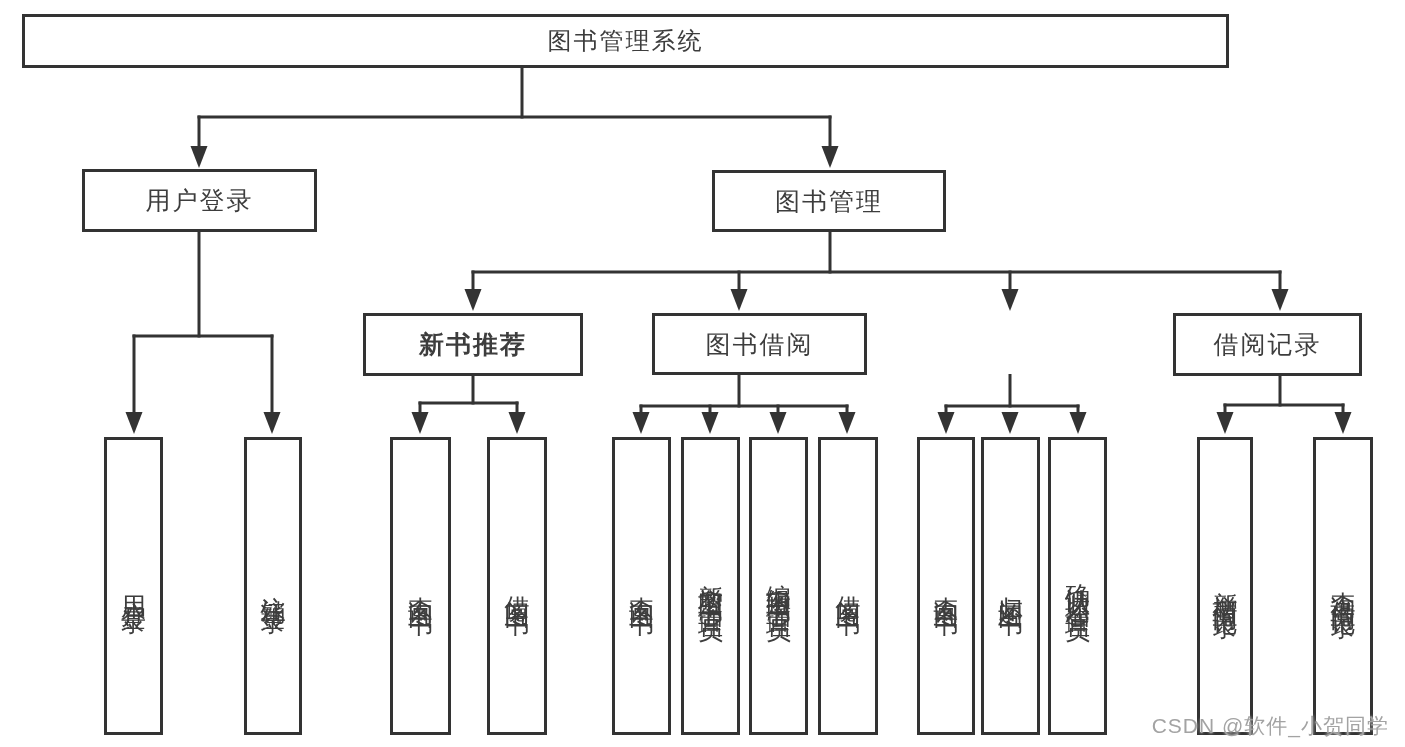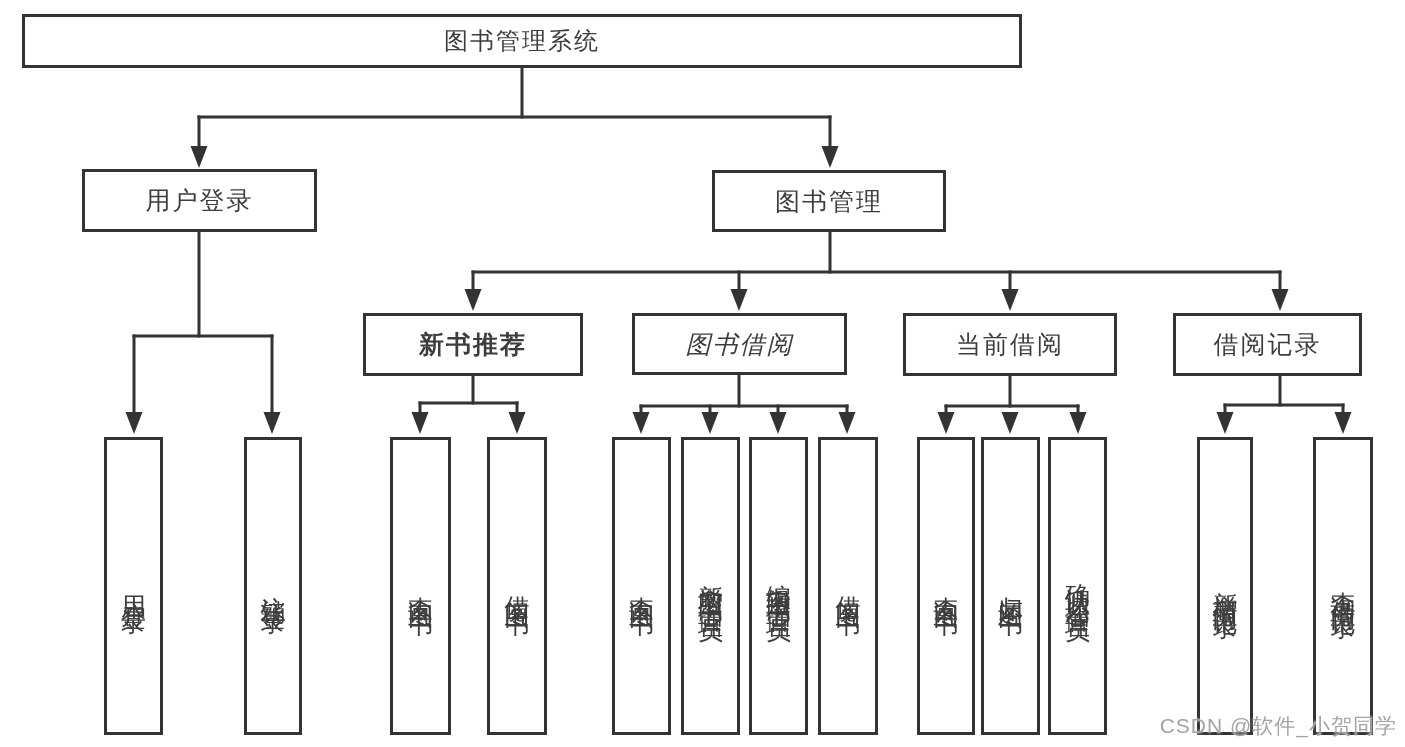--- a/index.html
+++ b/index.html
@@ -52,21 +52,21 @@
     writing-mode:vertical-rl;
     text-orientation:mixed;
     font-size:25px;
     letter-spacing:5px;
     line-height:1;
     color:var(--text);
     white-space:nowrap;
   }
   .watermark{
     position:absolute;
-    right:8px;
+    right:16px;
     top:712px;
     z-index:3;
     font-size:21px;
     letter-spacing:1px;
     color:var(--watermark);
     text-shadow:0 0 3px #ffffff;
     white-space:nowrap;
   }
 </style>
 </head>
@@ -135,39 +135,36 @@
       <use href="#arrow" x="778" y="434"></use>
       <use href="#arrow" x="847" y="434"></use>
       <use href="#arrow" x="946" y="434"></use>
       <use href="#arrow" x="1010" y="434"></use>
       <use href="#arrow" x="1078" y="434"></use>
       <use href="#arrow" x="1225" y="434"></use>
       <use href="#arrow" x="1343" y="434"></use>
     </g>
   </svg>
 
-  <div class="hbox root" style="left:22px;top:14px;width:1000px;height:54px;">
+  <div class="hbox root" style="left:22px;top:14px;width:1207px;height:54px;">
     <span>图书管理系统</span>
   </div>
 
   <div class="hbox" style="left:82px;top:169px;width:235px;height:63px;">
     <span>用户登录</span>
   </div>
   <div class="hbox" style="left:712px;top:170px;width:234px;height:62px;">
     <span>图书管理</span>
   </div>
 
   <div class="hbox" style="left:363px;top:313px;width:220px;height:63px;font-weight:bold;">
     <span>新书推荐</span>
   </div>
-  <div class="hbox" style="left:632px;top:313px;width:215px;height:62px;font-style:italic;">
+  <div class="hbox" style="left:652px;top:313px;width:215px;height:62px;">
     <span>图书借阅</span>
-  </div>
-  <div class="hbox" style="left:903px;top:313px;width:214px;height:63px;">
-    <span>当前借阅</span>
   </div>
   <div class="hbox" style="left:1173px;top:313px;width:189px;height:63px;">
     <span>借阅记录</span>
   </div>
 
   <div class="vbox" style="left:104px;width:59px;">
     <span class="vlabel">用户登录</span>
   </div>
   <div class="vbox" style="left:244px;width:58px;">
     <span class="vlabel">注销登录</span>

